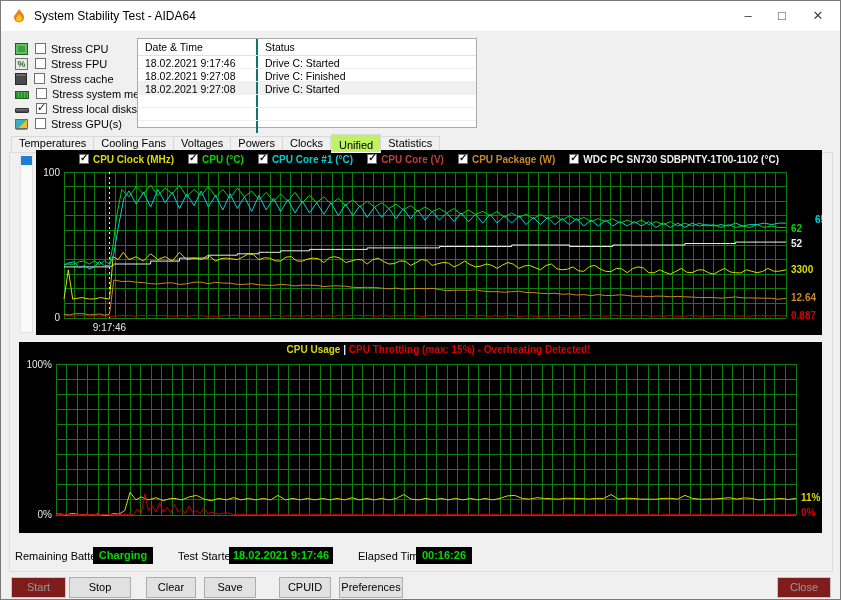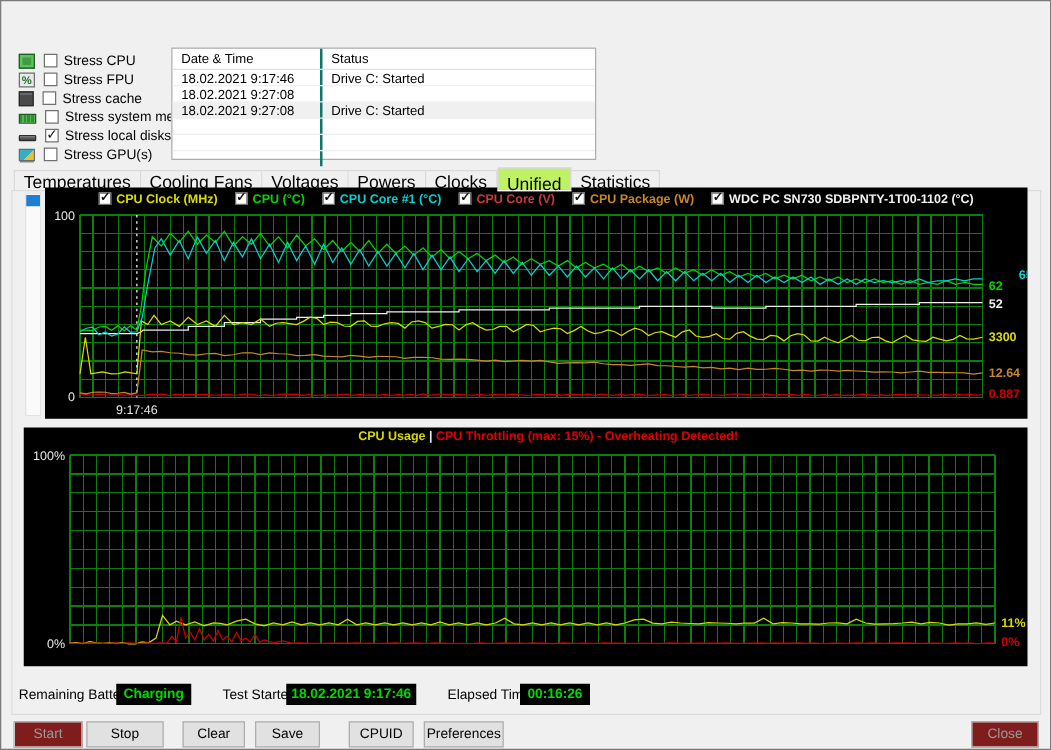--- a/index.html
+++ b/index.html
@@ -33,21 +33,21 @@
                background:#fff; border:1px solid #ababab; font-size:10.5px; color:#000; }
   .lt-head { display:flex; height:17px; border-bottom:1px solid #e0e0e0; }
   .lt-row { display:flex; height:13px; border-bottom:1px solid #efefef; }
   .lt-row.sel { background:#f0f0f0; }
   .lt-c1 { width:120px; padding:1px 0 0 7px; border-right:2px solid #0f766e; }
   .lt-c2 { flex:1; padding:1px 4px 0 7px; }
   .lt-head .lt-c1, .lt-head .lt-c2 { padding-top:2px; }
 
   
   .tabs { position:absolute; left:10px; top:133px; height:19px; display:flex; }
-  .tab { font-size:14px; color:#000; padding:0 7px 0 7px; margin-top:2px; height:17px;
+  .tab { font-size:11px; color:#000; padding:0 7px 0 7px; margin-top:2px; height:17px;
          border:1px solid #d9d9d9; border-left-width:0; background:#f0f0f0; }
   .tab:first-child { border-left-width:1px; }
   .tab.active { background:#bef264; margin-top:0; height:19px; padding-top:4px;
                 border-left-width:1px; border-bottom-color:#fff; position:relative; z-index:2; }
   .panel { position:absolute; left:8px; top:151px; width:824px; height:420px;
            background:#f0f0f0; border:1px solid #dcdcdc; }
 
   
   .vslider { position:absolute; left:19px; top:153px; width:13px; height:179px;
              background:#fafafa; border:1px solid #e2e2e2; }
@@ -74,20 +74,30 @@
   
   .btn { position:absolute; top:576px; height:21px; background:#e1e1e1; border:1px solid #adadad;
          font-size:11px; color:#000; text-align:center; line-height:19px; }
   .btn.disabled { background:#7f1d1d; border-color:#c6c6c6; color:#9a9a9a; }
 </style>
 </head>
 <body>
 
 <div class="window">
 
+  <div class="titlebar">
+    <svg class="app-icon" viewBox="0 0 16 16">
+      <path d="M8 1 C10 4 13 5.5 13 9.5 A5 5 0 0 1 3 9.5 C3 6.5 6 5 8 1 Z" fill="#e8821e"></path>
+      <path d="M8 6 C9.2 8 11 8.6 11 10.6 A3 3 0 0 1 5 10.6 C5 9 7 8 8 6 Z" fill="#f6c61e"></path>
+    </svg>
+    <span class="title-text">System Stability Test - AIDA64</span>
+    <span class="caption-btn cap-min">–</span>
+    <span class="caption-btn cap-max">□</span>
+    <span class="caption-btn cap-close">✕</span>
+  </div>
 
   <div class="stress-row" style="top:40px">
     <span class="sicon i-cpu"></span>
     <span class="cb"></span>
     <span class="stress-label">Stress CPU</span>
   </div>
   <div class="stress-row" style="top:55px">
     <span class="sicon i-fpu">%</span>
     <span class="cb"></span>
     <span class="stress-label">Stress FPU</span>
@@ -119,20 +129,21 @@
     <div class="lt-head">
       <div class="lt-c1">Date &amp; Time</div>
       <div class="lt-c2">Status</div>
     </div>
     <div class="lt-row">
       <div class="lt-c1">18.02.2021 9:17:46</div>
       <div class="lt-c2">Drive C: Started</div>
     </div>
     <div class="lt-row">
       <div class="lt-c1">18.02.2021 9:27:08</div>
+      <div class="lt-c2">Drive C: Finished</div>
     </div>
     <div class="lt-row sel">
       <div class="lt-c1">18.02.2021 9:27:08</div>
       <div class="lt-c2">Drive C: Started</div>
     </div>
     <div class="lt-row">
         <div class="lt-c1"></div>
         <div class="lt-c2"></div>
       </div>
     <div class="lt-row">

